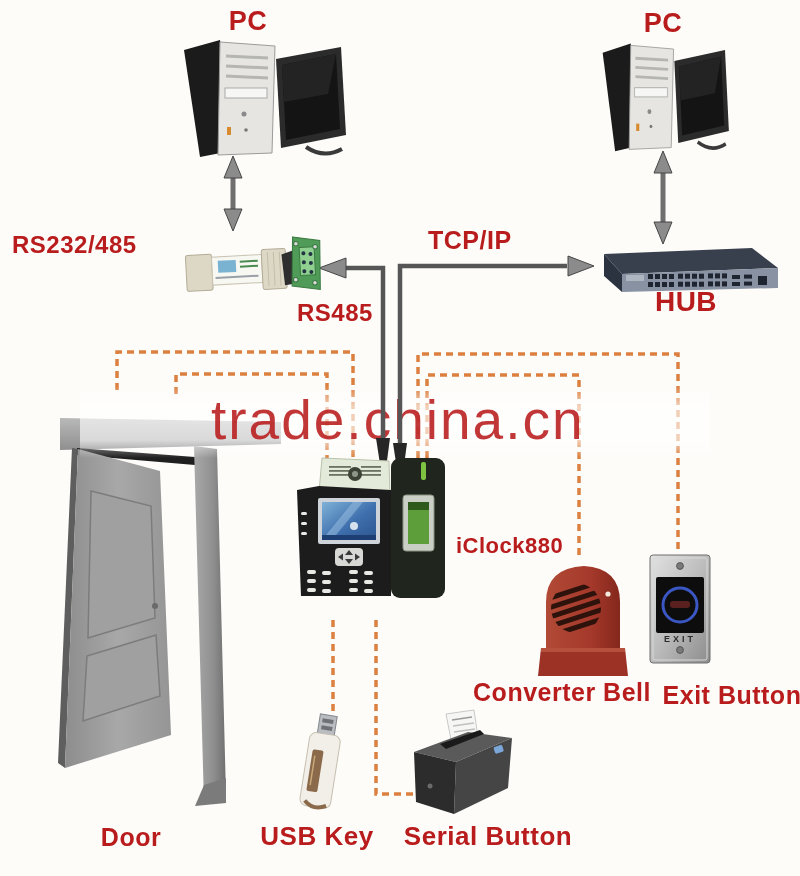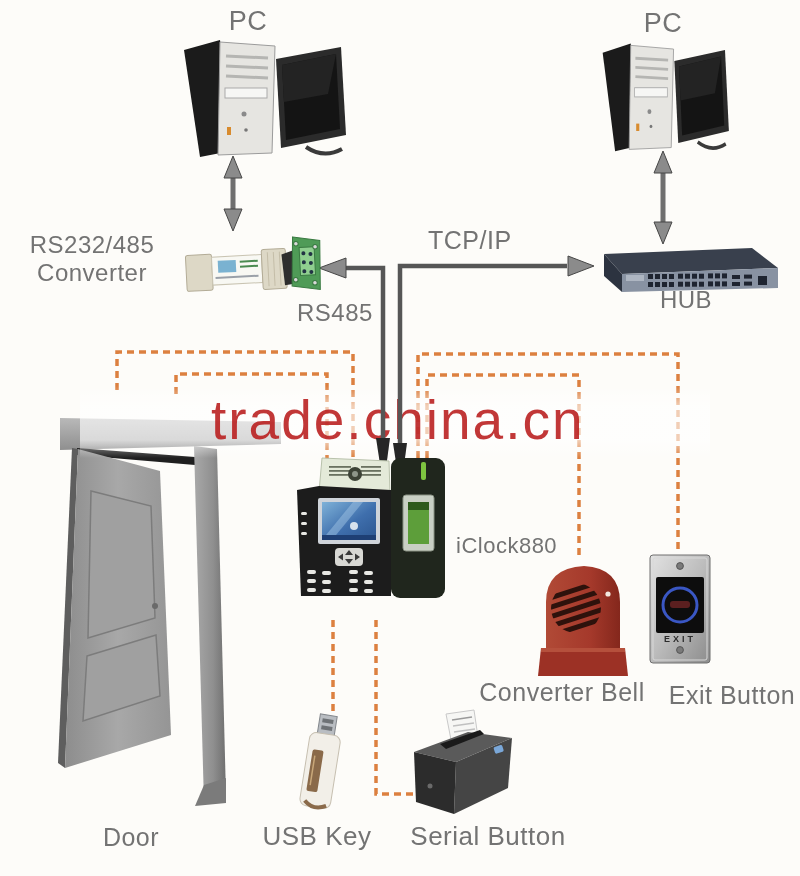--- a/index.html
+++ b/index.html
@@ -3,26 +3,26 @@
 <meta charset="utf-8">
 <style>
   html,body{margin:0;padding:0;}
   body{
     width:800px;height:876px;position:relative;overflow:hidden;
     background:#fdfcf9;font-family:"Liberation Sans",sans-serif;
   }
   .layer{position:absolute;left:0;top:0;}
   .device{position:absolute;}
   .lbl{
-    position:absolute;font-weight:400;color:#737373;
+    position:absolute;font-weight:700;color:#b91c1c;
     font-family:"Liberation Sans",sans-serif;white-space:nowrap;z-index:6;
     letter-spacing:.5px;
   }
   .lbl.center{transform:translateX(-50%);}
-  .converter-lbl{line-height:28px;text-align:center;width:160px;}
+  .converter-lbl{line-height:28px;text-align:left;width:160px;}
   #watermark-band{
     position:absolute;left:80px;top:386px;width:630px;height:72px;z-index:2;
     background:linear-gradient(to bottom,rgba(255,255,255,0),rgba(255,255,255,.62) 28%,rgba(255,255,255,.62) 75%,rgba(255,255,255,0));
   }
   #watermark{
     position:absolute;left:211px;top:388px;z-index:2;
     font-size:55px;color:#b91c1c;letter-spacing:2px;opacity:.88;
     font-family:"Liberation Sans",sans-serif;
   }
   #connector-layer-dashed{z-index:1;}
@@ -349,24 +349,23 @@
     <rect x="88" y="38" width="9" height="7" rx="1.5" fill="#7aa7d8" transform="rotate(-18 92 41)"></rect>
     <circle cx="24" cy="78" r="2.5" fill="#6a6a6a"></circle>
   </svg>
 </div>
 
 <div class="lbl center" style="left:248px;top:6px;font-size:27px">PC</div>
 <div class="lbl center" style="left:663px;top:8px;font-size:27px">PC</div>
 
 <div class="lbl converter-lbl" style="left:12px;top:231px;font-size:24px">
   <div>RS232/485</div>
-  <div>Converter</div>
 </div>
 
 <div class="lbl" style="left:428px;top:226px;font-size:25px">TCP/IP</div>
-<div class="lbl center" style="left:686px;top:286px;font-size:24px">HUB</div>
+<div class="lbl center" style="left:686px;top:286px;font-size:28px">HUB</div>
 <div class="lbl" style="left:297px;top:299px;font-size:24px">RS485</div>
 <div class="lbl" style="left:456px;top:533px;font-size:22px">iClock880</div>
 <div class="lbl center" style="left:562px;top:678px;font-size:25px">Converter Bell</div>
 <div class="lbl center" style="left:732px;top:681px;font-size:25px">Exit Button</div>
 <div class="lbl center" style="left:131px;top:823px;font-size:25px">Door</div>
 <div class="lbl center" style="left:317px;top:821px;font-size:26px">USB Key</div>
 <div class="lbl center" style="left:488px;top:821px;font-size:26px">Serial Button</div>
 
 </body></html>

